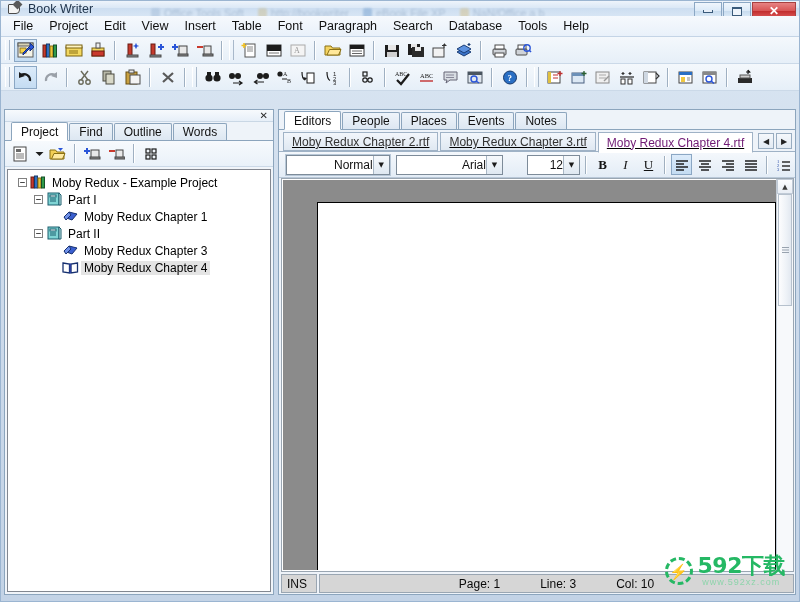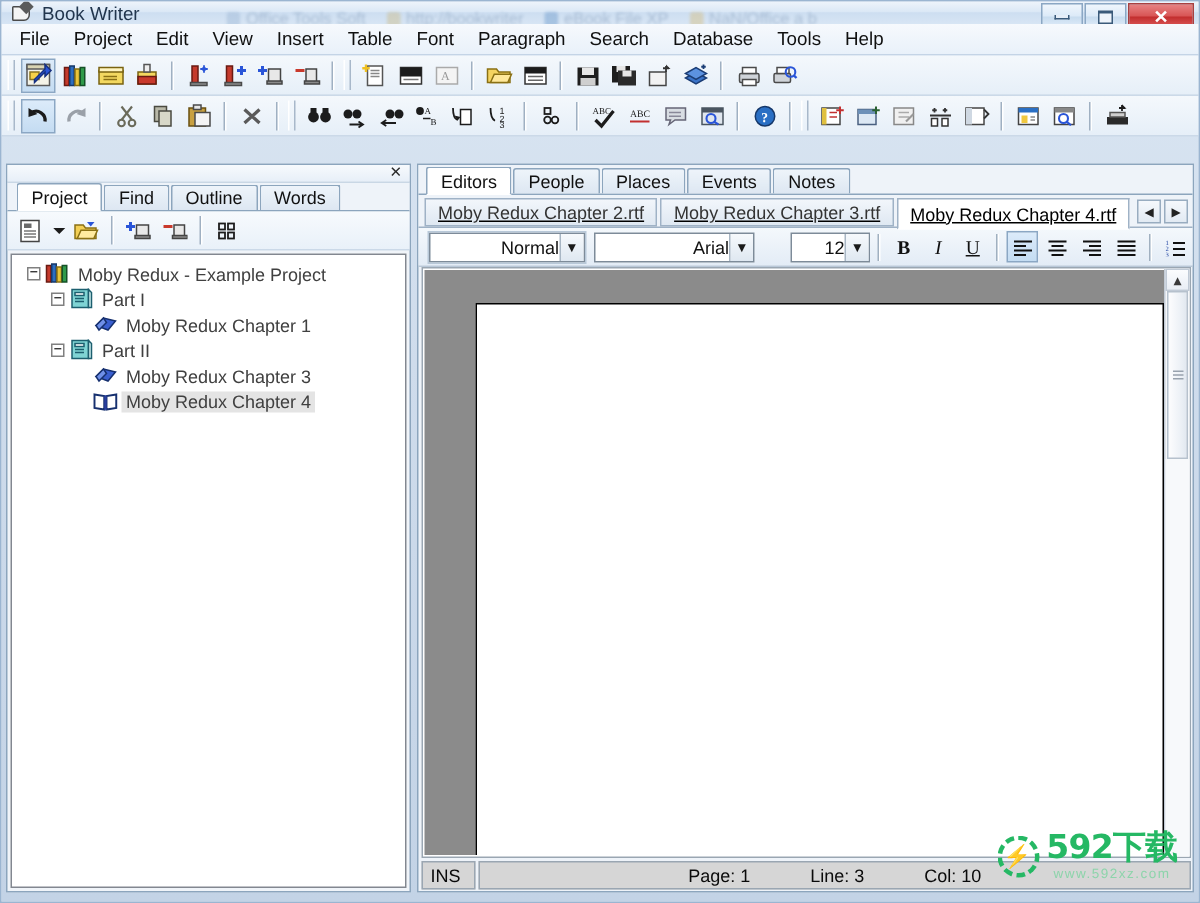--- a/index.html
+++ b/index.html
@@ -195,21 +195,21 @@
     border: 1px solid #828790;
     overflow: hidden;
     position: relative;
   }
   .tree { padding: 4px 2px 2px 6px; }
   .tnode {
     display: flex; align-items: center;
     height: 17px; position: relative;
     white-space: nowrap;
   }
-  .tnode .lbl { font-size: 12px; color: #404040; padding: 0 3px; }
+  .tnode .lbl { font-size: 12px; color: #000000; padding: 0 3px; }
   .tnode.selected .lbl { background: #e4e4e4; }
   .expander {
     width: 9px; height: 9px;
     border: 1px solid #808080;
     background: #ffffff;
     display: flex; align-items: center; justify-content: center;
     font-size: 9px; line-height: 7px; color: #000;
     font-family: "DejaVu Sans Mono", monospace;
     flex: 0 0 auto; margin-right: 3px;
   }
@@ -247,21 +247,21 @@
     height: 19px; line-height: 18px;
     padding: 0 8px;
     font-size: 12px; color: #333;
     background: linear-gradient(to bottom, #f2f6fb, #dfe8f2);
     border: 1px solid #9fb2c6;
     margin-right: 2px;
     white-space: nowrap;
   }
   .doctab.active {
     background: #ffffff;
-    color: #000000;
+    color: #701a75;
     height: 21px; line-height: 20px;
     border-bottom-color: #ffffff;
     margin-bottom: -1px;
     position: relative; z-index: 2;
   }
   .doctab-nav {
     position: absolute; right: 3px; top: 3px;
     display: flex; gap: 2px;
   }
   .navbtn {

